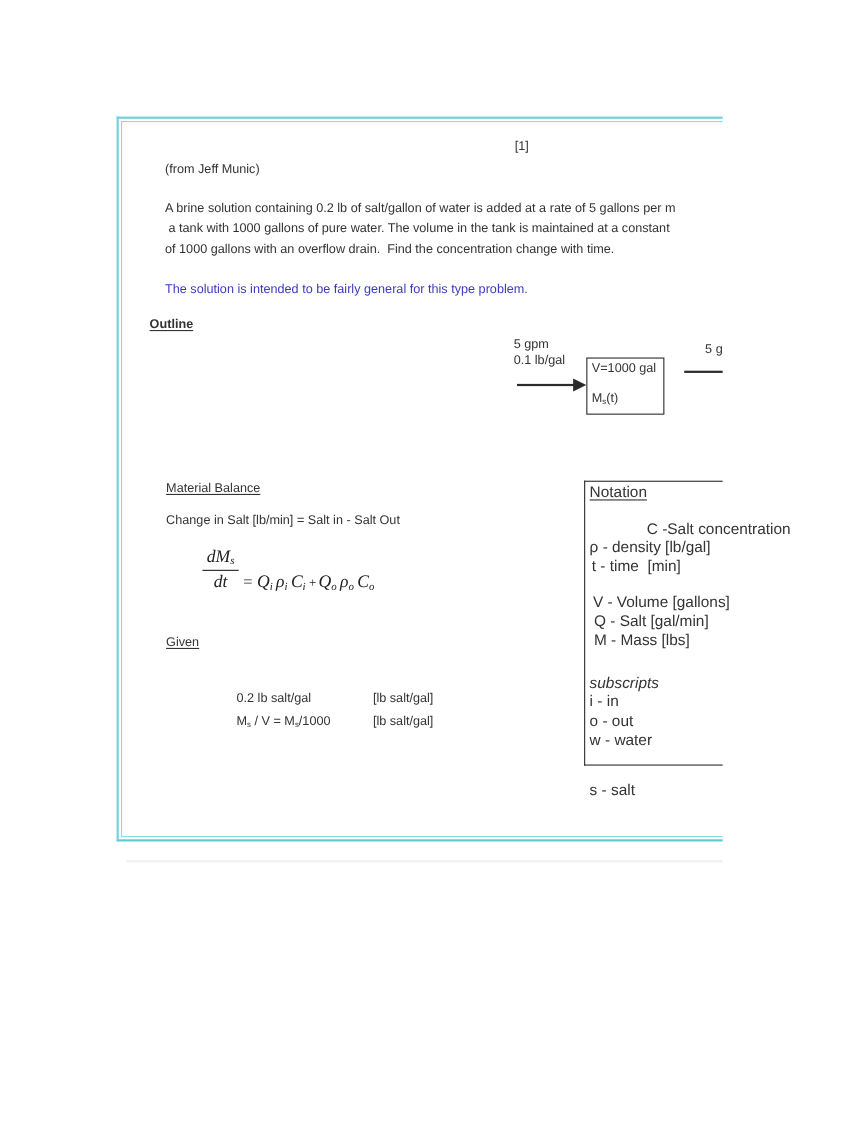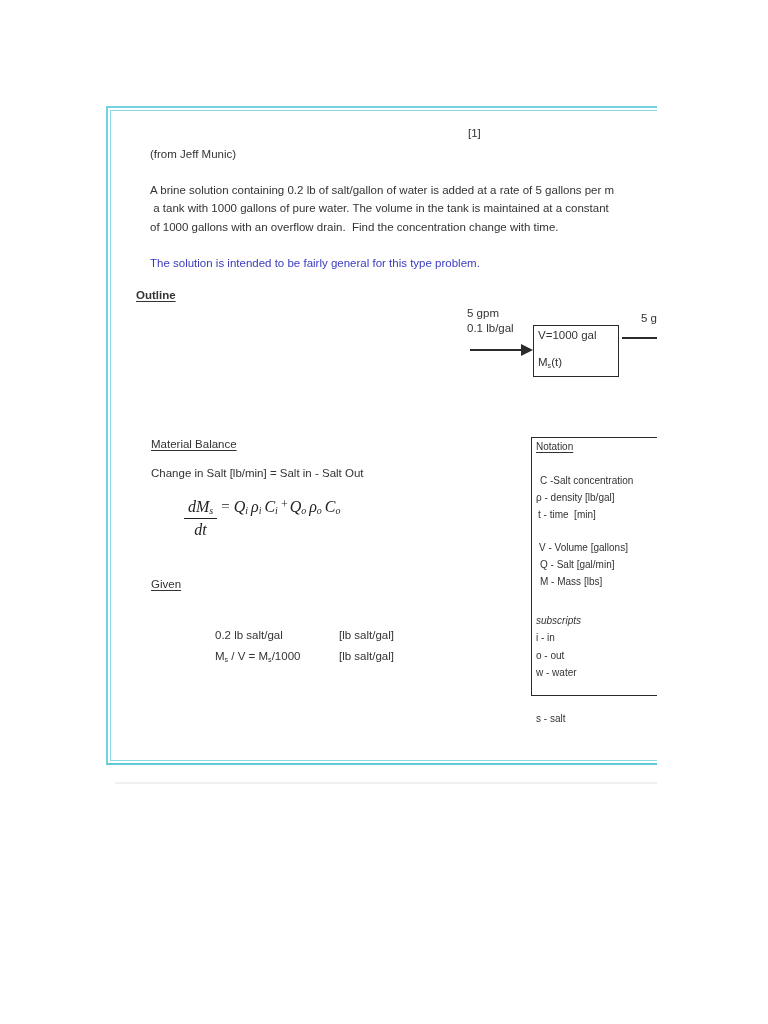--- a/index.html
+++ b/index.html
@@ -3,21 +3,21 @@
 <meta charset="utf-8">
 <style>
   html,body { margin:0; padding:0; background:#ffffff; }
   .canvas {
     position:relative; width:768px; height:1024px; background:#ffffff;
     font-family:"Liberation Sans","DejaVu Sans",sans-serif; color:#333333;
     overflow:hidden;
   }
   .abs { position:absolute; }
   .txt { font-size:11.5px; line-height:14px; white-space:pre; }
-  .small { font-size:10px; }
+  .small { font-size:14px; }
   .heading { text-decoration:underline; text-underline-offset:2px; }
   sub { font-size:0.62em; line-height:0; vertical-align:-2px; }
 
   
   .frame-outer {
     left:106px; top:106px; width:551px; height:659px; box-sizing:border-box;
     border-top:2px solid #74d2e0; border-left:2px solid #74d2e0; border-bottom:2px solid #5fc9da;
   }
   .frame-inner {
     position:absolute; left:2px; top:2px; right:0; bottom:2px;
@@ -26,29 +26,29 @@
 
   .note { color:#3b3bbe; }
 
   
   .arrow-line { left:470px; top:349px; width:54px; height:2px; background:#2b2b2b; }
   .arrow-head {
     left:521px; top:344px; width:0; height:0;
     border-left:12px solid #2b2b2b; border-top:6px solid transparent; border-bottom:6px solid transparent;
   }
   .tank-box {
-    left:533px; top:325px; width:86px; height:52px; box-sizing:border-box;
+    left:533px; top:325px; width:71px; height:52px; box-sizing:border-box;
     border:1.5px solid #2b2b2b; padding:2px 0 0 4px;
   }
   .tank-mass { position:absolute; left:4px; top:29px; }
   .out-line { left:622px; top:337px; width:35px; height:1.5px; background:#2b2b2b; }
 
   
   .formula {
-    left:184px; top:498px; display:flex; align-items:flex-start;
+    left:184px; top:498px; display:flex; align-items:flex-end;
     font-family:"Liberation Serif","DejaVu Serif",serif; font-style:italic;
     font-size:16px; color:#222;
   }
   .frac { display:inline-flex; flex-direction:column; align-items:center; margin-right:2px; }
   .frac .num { padding:0 4px 2px 4px; border-bottom:1.4px solid #222; }
   .frac .den { padding-top:2px; }
   .formula .eq { font-style:normal; font-size:15px; padding:0 4px 0 2px; }
   .formula .term { margin-right:3px; }
   .formula .op { font-style:normal; font-size:12px; margin:0 2px 0 0; position:relative; top:-1px; }
 
@@ -119,21 +119,21 @@
   </div>
 
   <div class="abs txt heading" style="left:151px; top:577px;">Given</div>
   <div class="abs txt" style="left:215px; top:628px;">0.2 lb salt/gal</div>
   <div class="abs txt" style="left:339px; top:628px;">[lb salt/gal]</div>
   <div class="abs txt" style="left:215px; top:649px;"><span>M</span><sub>s</sub><span> / V = M</span><sub>s</sub><span>/1000</span></div>
   <div class="abs txt" style="left:339px; top:649px;">[lb salt/gal]</div>
 
   <div class="abs notation-box">
     <div class="txt small heading notation-heading">Notation</div>
-    <div class="txt small notation-item" style="padding-left:4px;">C -Salt concentration</div>
+    <div class="txt small notation-item" style="padding-left:4px;margin-left:48px;">C -Salt concentration</div>
     <div class="txt small notation-item">ρ - density [lb/gal]</div>
     <div class="txt small notation-item" style="padding-left:2px;">t - time  [min]</div>
     <div class="txt small notation-item" style="padding-left:3px;margin-top:16px;">V - Volume [gallons]</div>
     <div class="txt small notation-item" style="padding-left:4px;">Q - Salt [gal/min]</div>
     <div class="txt small notation-item" style="padding-left:4px;">M - Mass [lbs]</div>
     <div class="txt small subscripts-label">subscripts</div>
     <div class="txt small subscript-item">i - in</div>
     <div class="txt small subscript-item">o - out</div>
     <div class="txt small subscript-item">w - water</div>
     <div class="txt small subscript-item last">s - salt</div>

